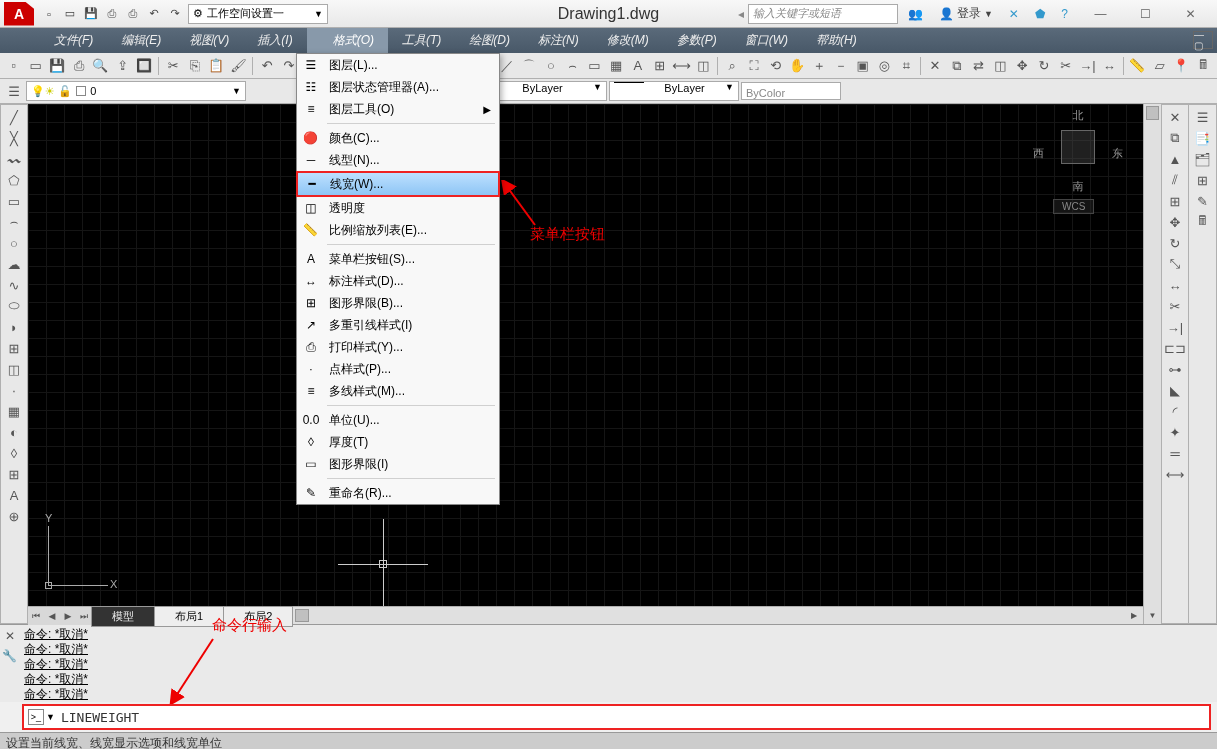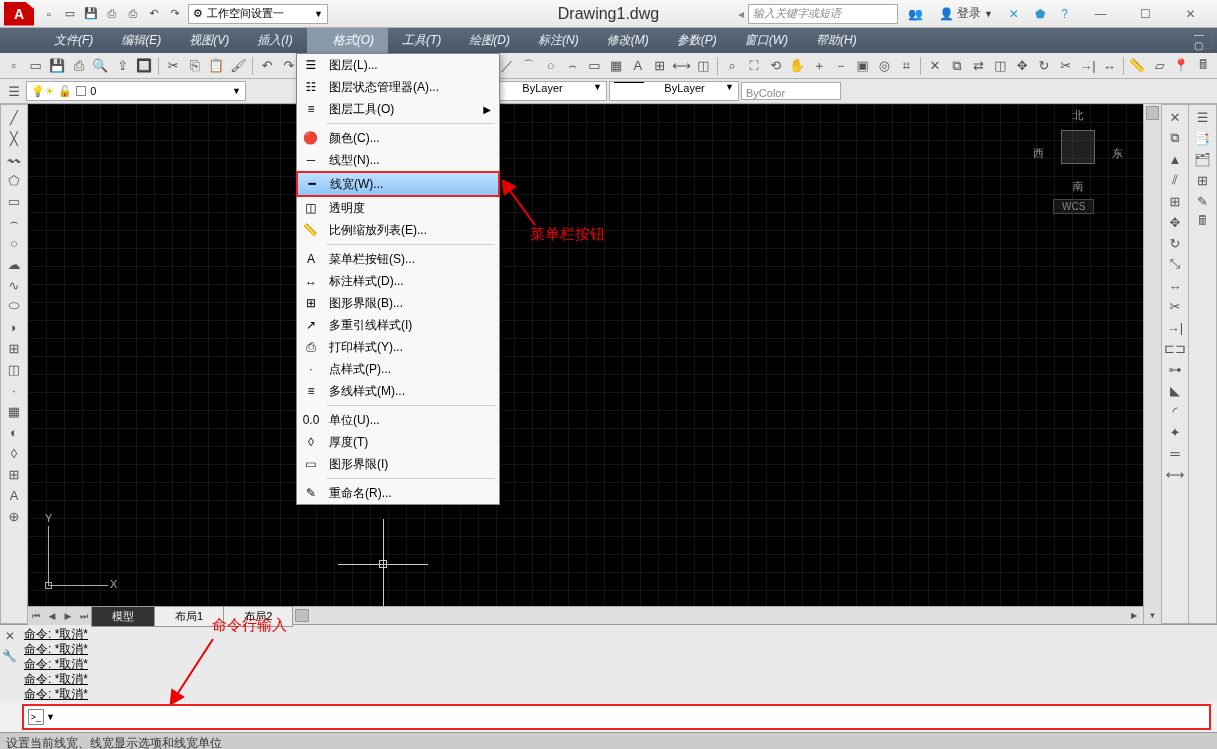--- a/index.html
+++ b/index.html
@@ -335,20 +335,21 @@
       <div>命令: *取消*</div>
       <div>命令: *取消*</div>
       <div>命令: *取消*</div>
       <div>命令: *取消*</div>
     </div>
 </div>
 
 <div class="cmdline-wrap">
   <span class="cmdline-icon">&gt;_</span>
   <span class="cmdline-dd">▼</span>
+  <input class="cmdline-input" value="LINEWEIGHT" style="">
 </div>
 
 <div class="statusbar">
   <span>设置当前线宽、线宽显示选项和线宽单位</span>
 </div>
 
 <div class="dropdown" id="dropdown">
     <div class="dd-item">
       <span class="dd-icon">☰</span>
       <span>图层(L)...</span>

